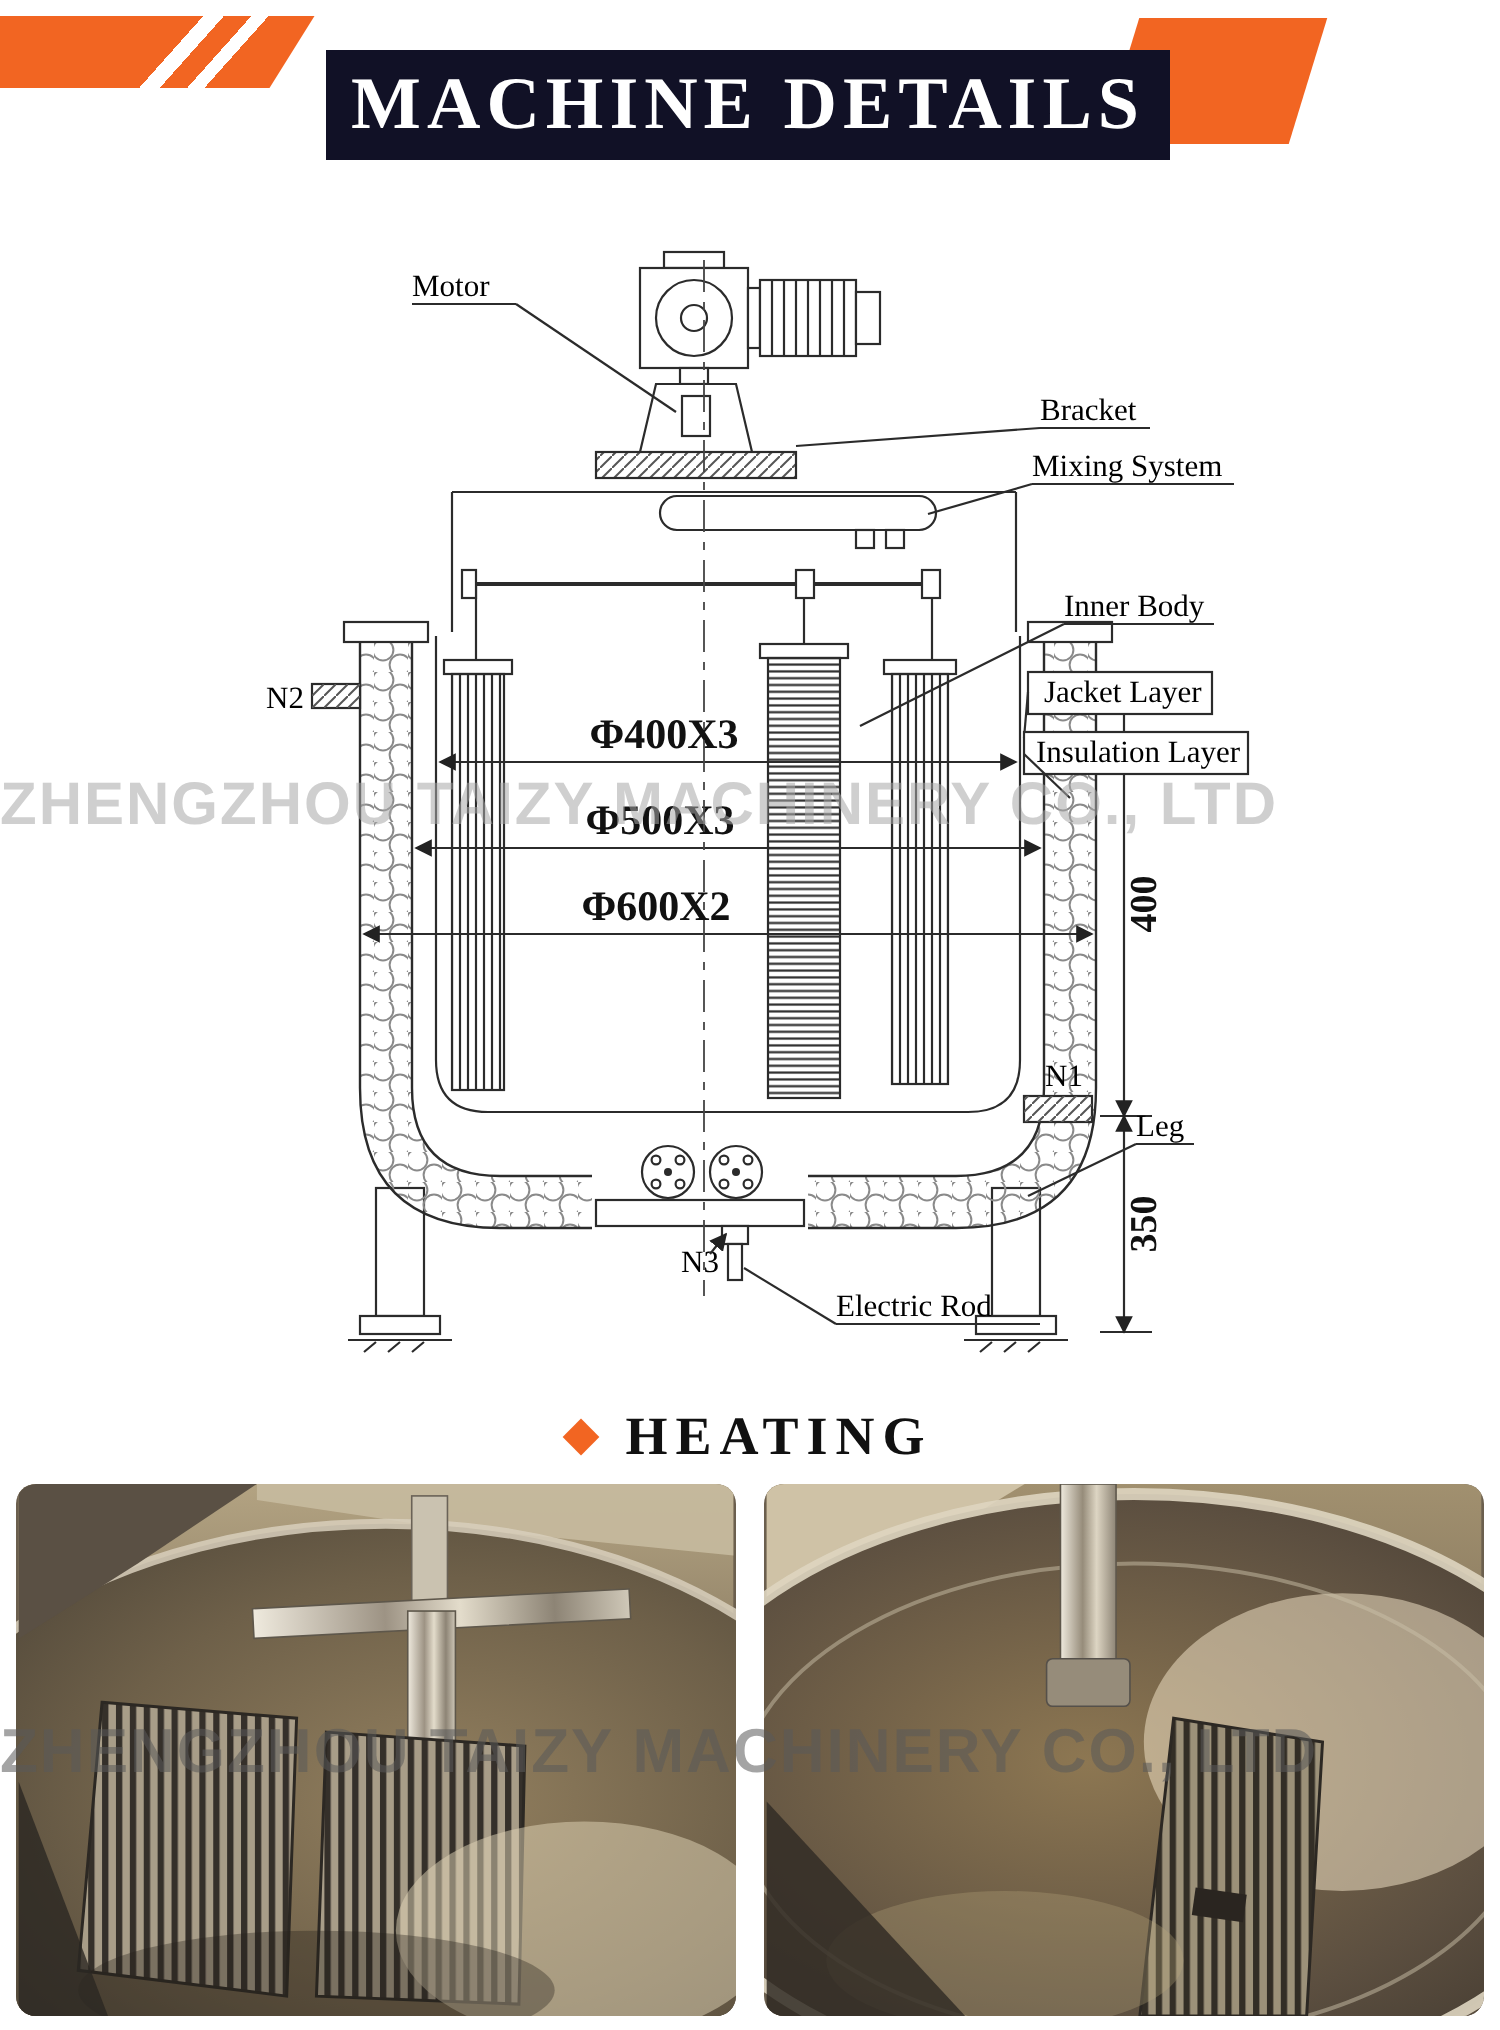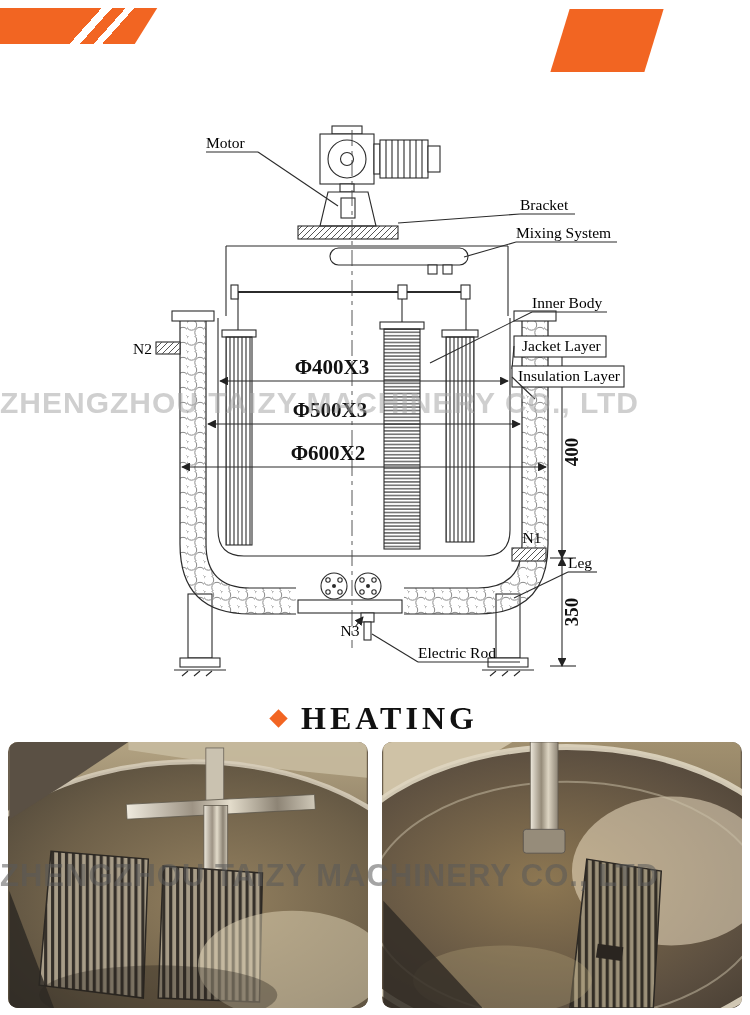--- a/index.html
+++ b/index.html
@@ -31,37 +31,40 @@
   .dimtext2{font-family:"Liberation Serif",serif;font-size:19px;font-weight:bold;fill:#111;}
   .wm{position:absolute;left:0;right:0;text-align:left;
     font-family:"Liberation Sans",sans-serif;font-weight:bold;white-space:nowrap;
     pointer-events:none;}
   .wm-diagram{top:290px;font-size:30px;color:rgba(168,168,168,0.55);letter-spacing:1px;}
   .wm-photos{top:118px;font-size:31px;color:rgba(90,90,90,0.55);letter-spacing:1px;z-index:3;}
 
   
   .heating{height:44px;display:flex;align-items:center;justify-content:center;gap:16px;}
   .diamond{width:13px;height:13px;background:#f26522;transform:rotate(45deg);display:inline-block;}
-  .heating .htxt{font-family:"Liberation Serif",serif;font-weight:bold;font-size:32px;
+  .heating .htxt{font-family:"Liberation Serif",serif;font-weight:bold;font-size:27px;
     letter-spacing:4px;color:#111;}
 
   
   .photos{position:relative;height:275px;padding:2px 8px 0;box-sizing:border-box;
     display:flex;gap:14px;}
   .photo{width:360px;height:266px;border-radius:10px;overflow:hidden;background:#6b5f4e;}
   .photo svg{display:block;width:100%;height:100%;}
 </style>
 </head>
 <body>
 
 <div class="page">
 
   <div class="header">
     <div class="accent-left"></div>
     <div class="accent-right"></div>
+    <div class="banner">
+      <h1>MACHINE DETAILS</h1>
+    </div>
   </div>
 
   <div class="diagram-wrap">
     <svg width="750" height="600" viewBox="0 0 750 600">
       <defs>
         <marker id="arr" viewBox="0 0 10 10" refX="9" refY="5" markerWidth="8" markerHeight="8" orient="auto-start-reverse">
           <path d="M0,0 L10,5 L0,10 z" fill="#222"></path>
         </marker>
         <pattern id="hatch" width="6" height="6" patternUnits="userSpaceOnUse">
           <path d="M0,6 L6,0" stroke="#555" stroke-width="1" fill="none"></path>

